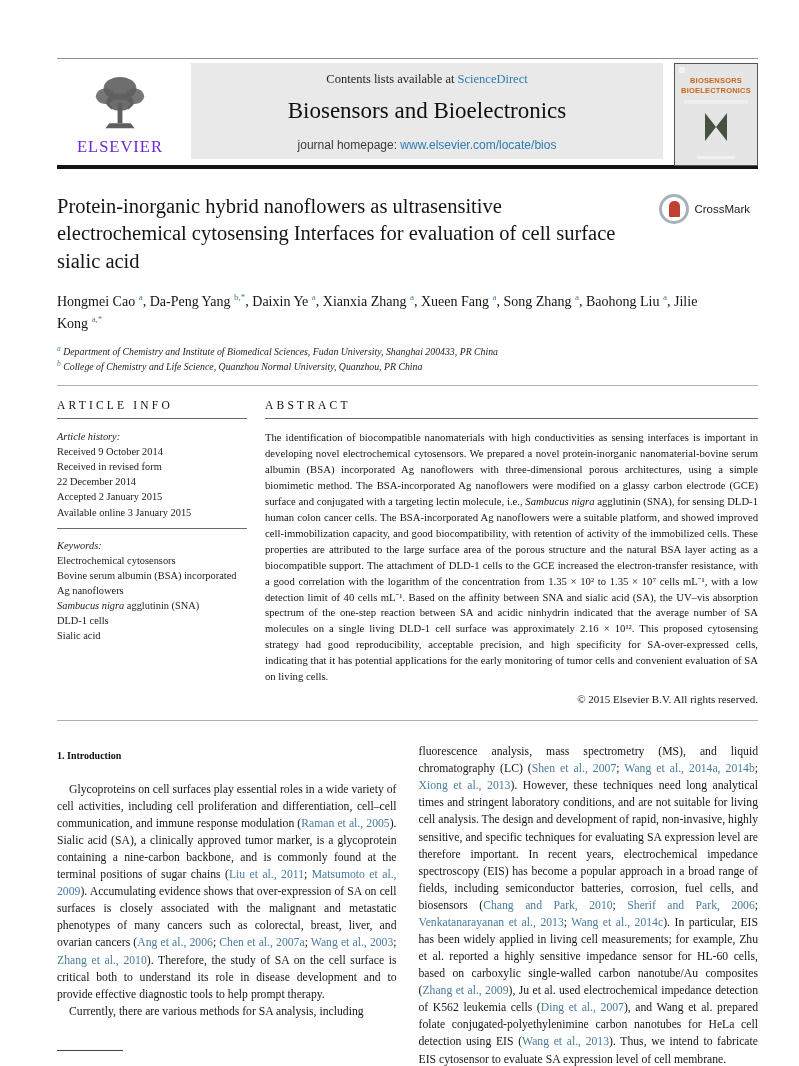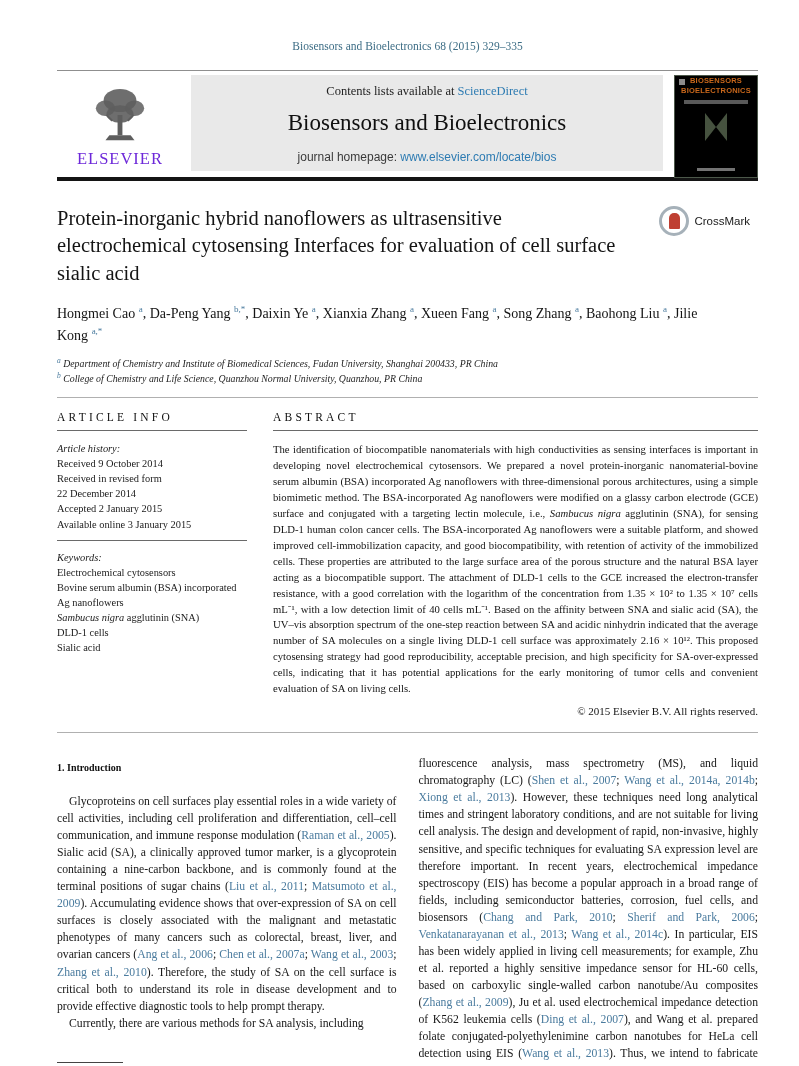--- a/index.html
+++ b/index.html
@@ -11,21 +11,21 @@
   .top-rule { margin-top:18px; border-top:1.5px solid #8f8f8f; }
 
   .header-row { display:flex; margin-top:4px; height:96px; position:relative; }
   .logo-block { width:126px; display:flex; flex-direction:column; align-items:center; justify-content:flex-end; padding-bottom:2px; }
   .elsevier-text { font-size:16.5px; color:#6d28d9; letter-spacing:1px; margin-top:1px; }
   .header-box { flex:1; margin-left:8px; background:#e9e9e9; text-align:center; padding-top:9px; }
   .contents-line { font-size:12.5px; color:#222; }
   .link-blue { color:#2d7bb2; text-decoration:none; cursor:pointer; }
   .journal-title { font-size:23px; margin-top:11px; color:#0f0f0f; }
   .homepage-line { font-size:12px; margin-top:14px; font-family:"Liberation Sans", sans-serif; color:#3a3a3a; }
-  .cover { width:84px; margin-left:11px; background:#000000; height:103px; text-align:center; position:relative; border:1px solid #4c584a; }
+  .cover { width:84px; margin-left:11px; background:#e5e5e5; height:103px; padding-top:12px; text-align:center; position:relative; border:1px solid #4c584a; }
   .cover-reg { position:absolute; top:3px; left:4px; width:6px; height:6px; background:rgba(255,255,255,.55); }
   .cover-l1, .cover-l2 { color:#c8671b; font-weight:bold; font-size:7.5px; line-height:1.35; font-family:"Liberation Sans", sans-serif; letter-spacing:.2px; }
   .cover-sub { height:4px; margin:4px 9px 0; background:rgba(255,255,255,.35); }
   .cover-bowtie { margin-top:9px; display:flex; justify-content:center; align-items:center; }
   .tri-l { width:0; height:0; border-top:14px solid transparent; border-bottom:14px solid transparent; border-left:11px solid #46523f; }
   .tri-r { width:0; height:0; border-top:14px solid transparent; border-bottom:14px solid transparent; border-right:11px solid #46523f; }
   .cover-foot { position:absolute; bottom:6px; left:22px; right:22px; height:3px; background:rgba(255,255,255,.45); }
   .black-bar { margin-top:6px; height:4px; background:#141414; }
 
   .title-block { margin-top:24px; position:relative; padding-right:122px; min-height:62px; }
@@ -36,21 +36,21 @@
   .cm-label { font-size:11.5px; color:#1a1a1a; font-family:"Liberation Sans", sans-serif; }
 
   .authors { margin-top:16px; font-size:14px; line-height:1.55; max-width:662px; color:#141414; }
   sup { line-height:0; }
   .authors sup { color:#4a7b9e; font-size:9px; }
   .affiliations { margin-top:9px; font-style:italic; font-size:9.8px; line-height:1.55; color:#1d1d1d; }
   .affiliations sup { color:#4a7b9e; font-size:7.5px; }
 
   .section-rule { margin-top:11px; border-top:1px solid #b0b0b0; }
 
-  .info-grid { display:grid; grid-template-columns:190px 1fr; column-gap:26px; padding:13px 0 0;font-family:Liberation Serif, serif; }
+  .info-grid { display:grid; grid-template-columns:190px 1fr; column-gap:18px; padding:13px 0 0;font-family:Liberation Serif, serif; }
   .col-head { font-size:11.5px; letter-spacing:3.2px; color:#101010; }
   .head-rule { border-top:1px solid #6a6a6a; margin-top:7px; }
   .info-body { margin-top:10px; font-size:10.4px; line-height:1.45; color:#1a1a1a; }
   .label-it { font-style:italic; }
   .mid-rule { border-top:1px solid #6a6a6a; margin:8px 0 9px; }
   .kw-line { white-space:nowrap; }
   .it { font-style:italic; }
   .cite { color:#4a7b9e; cursor:pointer; }
 
   .abs-text { margin:11px 0 0; font-size:10.7px; line-height:1.49; text-align:justify; color:#141414; }
@@ -61,21 +61,20 @@
   h2.sec-head { font-size:10px; margin:6px 0 17px; color:#0f0f0f; text-align:left; }
   p.para { margin:0; text-indent:12px; }
   .fn { margin-top:30px; font-size:9.7px; text-align:left; }
   .fn-rule { width:66px; border-top:1px solid #444; margin-bottom:5px; }
 </style>
 </head>
 <body>
 
 <div class="page">
 
-  <div class="citation">Biosensors and Bioelectronics 68 (2015) 329–335</div>
   <div class="top-rule"></div>
 
   <div class="header-row">
     <div class="logo-block">
       <span>
         <svg width="62" height="58" viewBox="0 0 64 60">
           <g fill="#5e5e5e">
             <ellipse cx="32" cy="15" rx="17" ry="12" fill-opacity="0.9"></ellipse>
             <ellipse cx="17" cy="23" rx="10" ry="8" fill-opacity="0.85"></ellipse>
             <ellipse cx="47" cy="23" rx="10" ry="8" fill-opacity="0.85"></ellipse>

